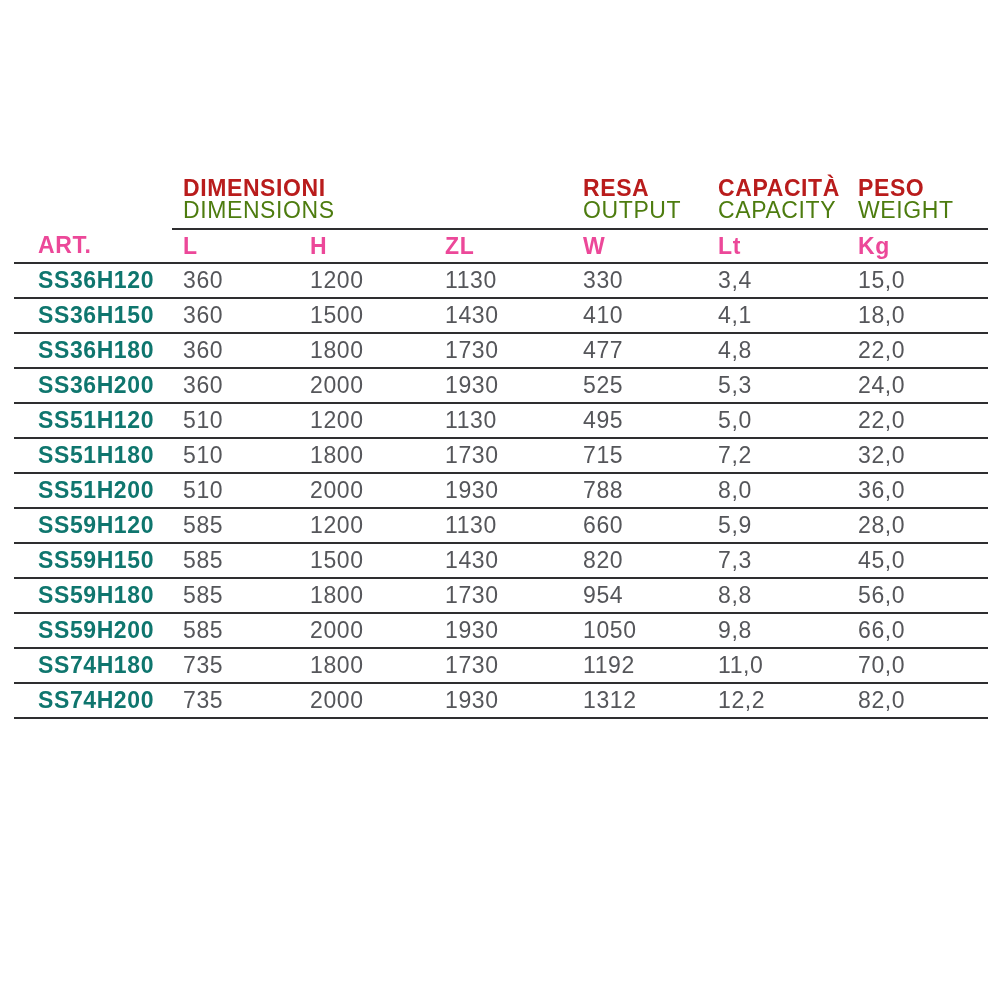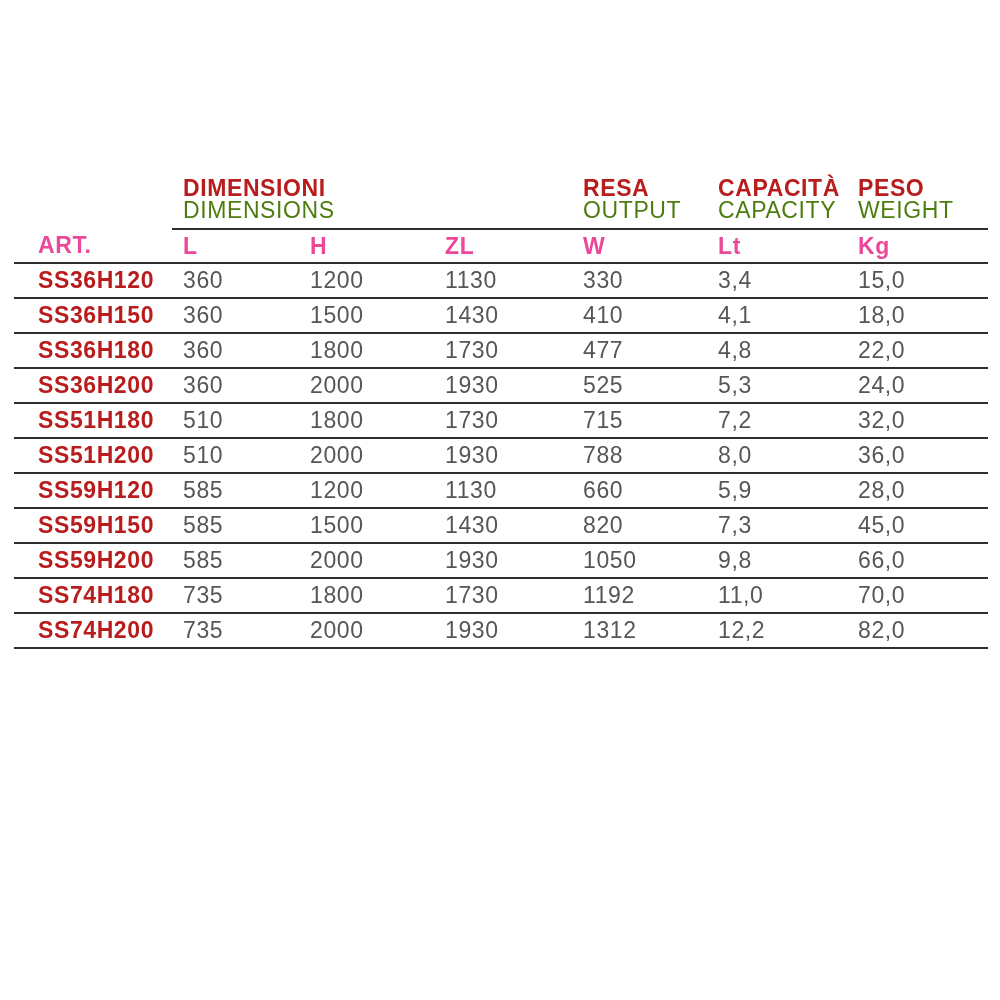--- a/index.html
+++ b/index.html
@@ -69,21 +69,21 @@
   tr.sub-row th.art-head { padding-left: 24px; font-weight: bold; }
   
   tbody td {
     height: 33px;
     font-size: 23px;
     color: #55565a;
     border-bottom: 2px solid #2e2e30;
   }
   tbody td.art {
     padding-left: 24px;
-    color: #b91c1c;
+    color: #0f766e;
     font-weight: bold;
   }
 </style>
 </head>
 <body>
 
 <div class="spec-table-wrap">
   <table class="spec">
     <colgroup>
       <col class="c-art">
@@ -155,20 +155,29 @@
         <tr>
           <td class="art">SS36H200</td>
           <td>360</td>
           <td>2000</td>
           <td>1930</td>
           <td>525</td>
           <td>5,3</td>
           <td>24,0</td>
         </tr>
         <tr>
+          <td class="art">SS51H120</td>
+          <td>510</td>
+          <td>1200</td>
+          <td>1130</td>
+          <td>495</td>
+          <td>5,0</td>
+          <td>22,0</td>
+        </tr>
+        <tr>
           <td class="art">SS51H180</td>
           <td>510</td>
           <td>1800</td>
           <td>1730</td>
           <td>715</td>
           <td>7,2</td>
           <td>32,0</td>
         </tr>
         <tr>
           <td class="art">SS51H200</td>
@@ -191,20 +200,29 @@
         <tr>
           <td class="art">SS59H150</td>
           <td>585</td>
           <td>1500</td>
           <td>1430</td>
           <td>820</td>
           <td>7,3</td>
           <td>45,0</td>
         </tr>
         <tr>
+          <td class="art">SS59H180</td>
+          <td>585</td>
+          <td>1800</td>
+          <td>1730</td>
+          <td>954</td>
+          <td>8,8</td>
+          <td>56,0</td>
+        </tr>
+        <tr>
           <td class="art">SS59H200</td>
           <td>585</td>
           <td>2000</td>
           <td>1930</td>
           <td>1050</td>
           <td>9,8</td>
           <td>66,0</td>
         </tr>
         <tr>
           <td class="art">SS74H180</td>

